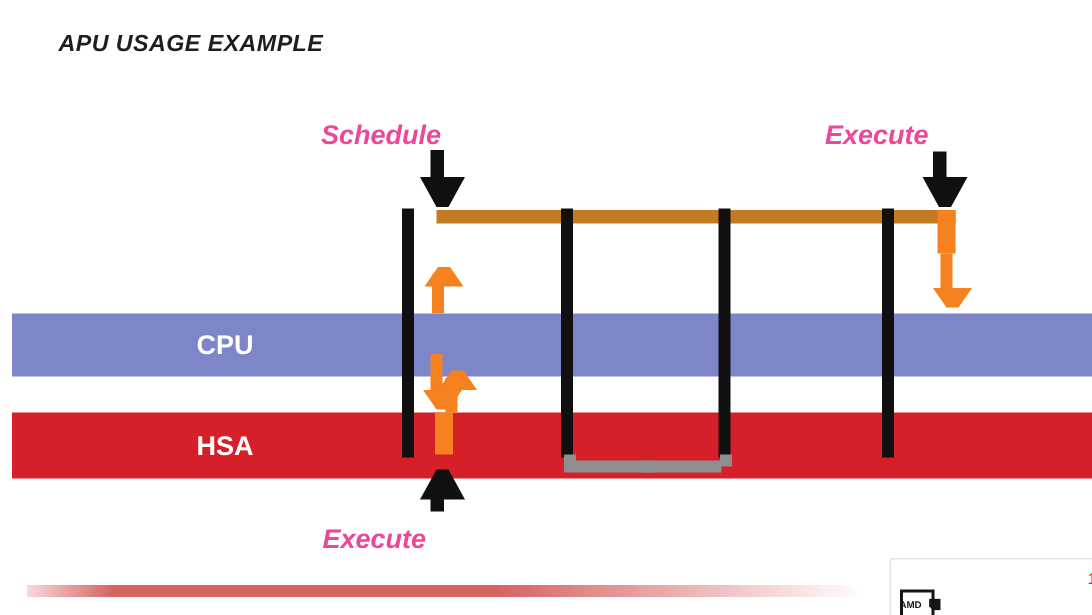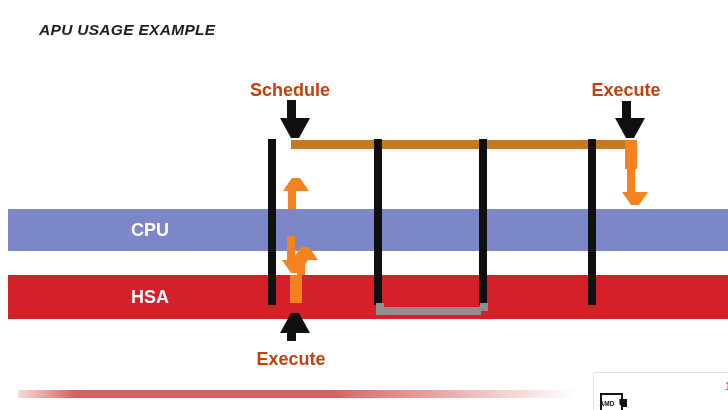--- a/index.html
+++ b/index.html
@@ -25,21 +25,21 @@
 
   
   .flow-strip { position: absolute; left: 283px; top: 132px; width: 346px; height: 9px; background: #C47A20; z-index: 2; }
   .flow-drop  { position: absolute; left: 617px; top: 132px; width: 12px; height: 29px; background: #F5821F; z-index: 4; }
 
   
   .vline { position: absolute; top: 131px; width: 3px; height: 166px; background: #101010; z-index: 3; }
   .vline-1 { left: 260px; } .vline-2 { left: 366px; } .vline-3 { left: 471px; } .vline-4 { left: 580px; }
 
   
-  .flow-label { position: absolute; width: 160px; text-align: center; font-size: 18px; font-weight: bold; color: #c2410c; z-index: 6; }
+  .flow-label { position: absolute; width: 160px; font-size: 18px; font-weight: bold; color: #ec4899; z-index: 6; font-style: italic; }
   .lbl-schedule { left: 202px; top: 68px; }
   .lbl-execute-top { left: 538px; top: 68px; }
   .lbl-execute-bottom { left: 203px; top: 337px; }
   .lbl-frame { position: absolute; left: 342px; top: 305px; width: 160px; text-align: center;
                font-size: 19px; color: #9b9b9b; z-index: 6; }
 
   
   .shaft { position: absolute; }
   .head { position: absolute; width: 0; height: 0; }
 

